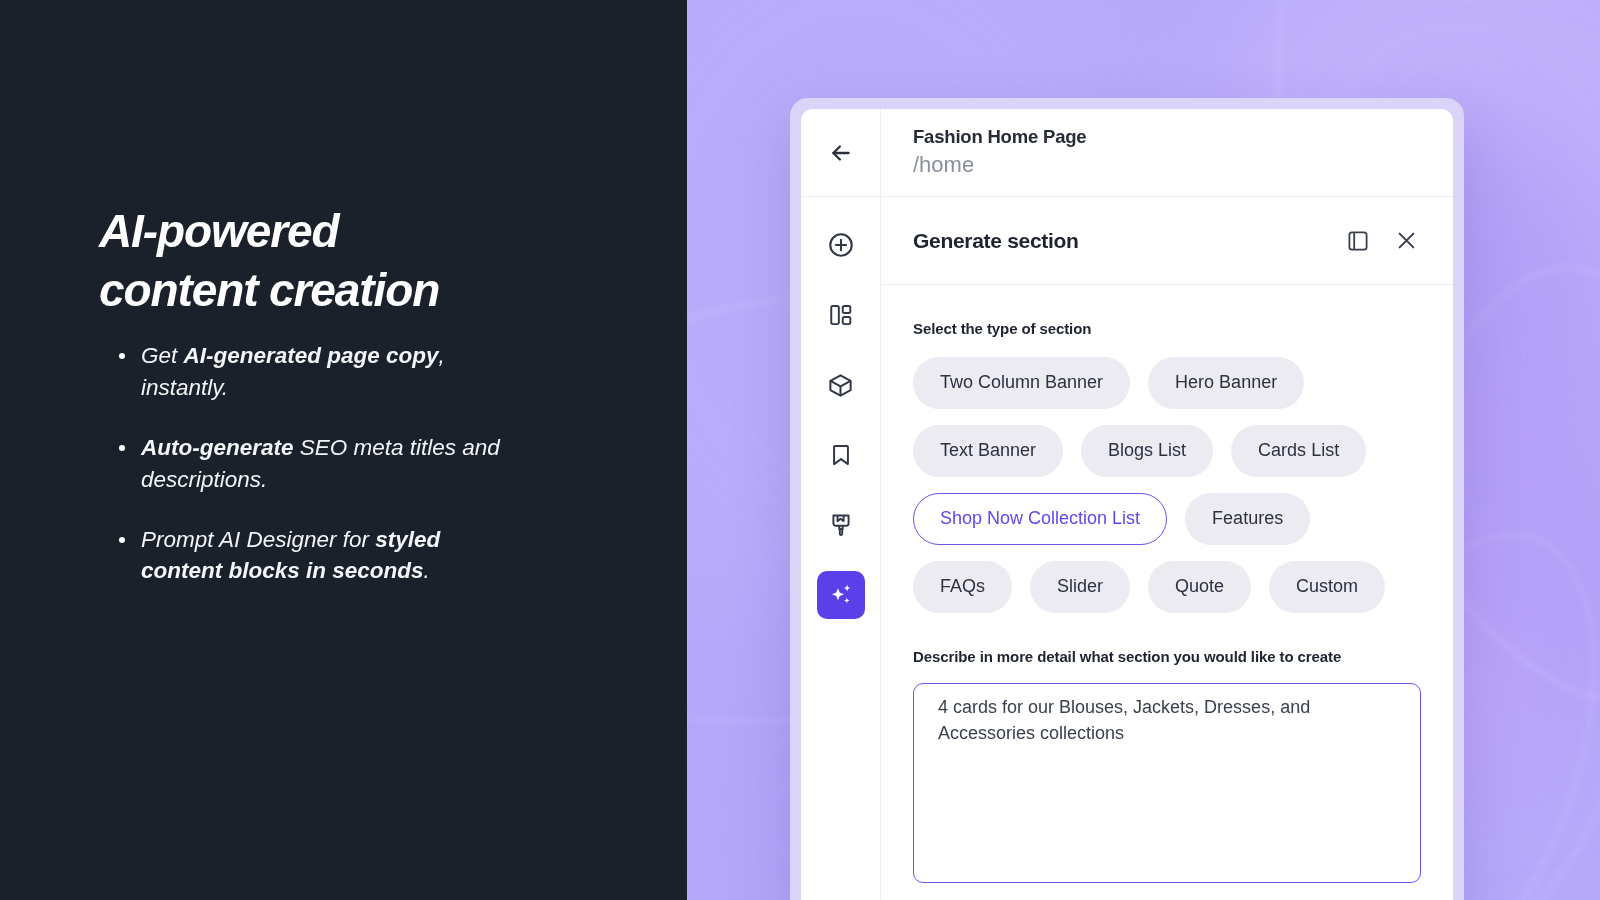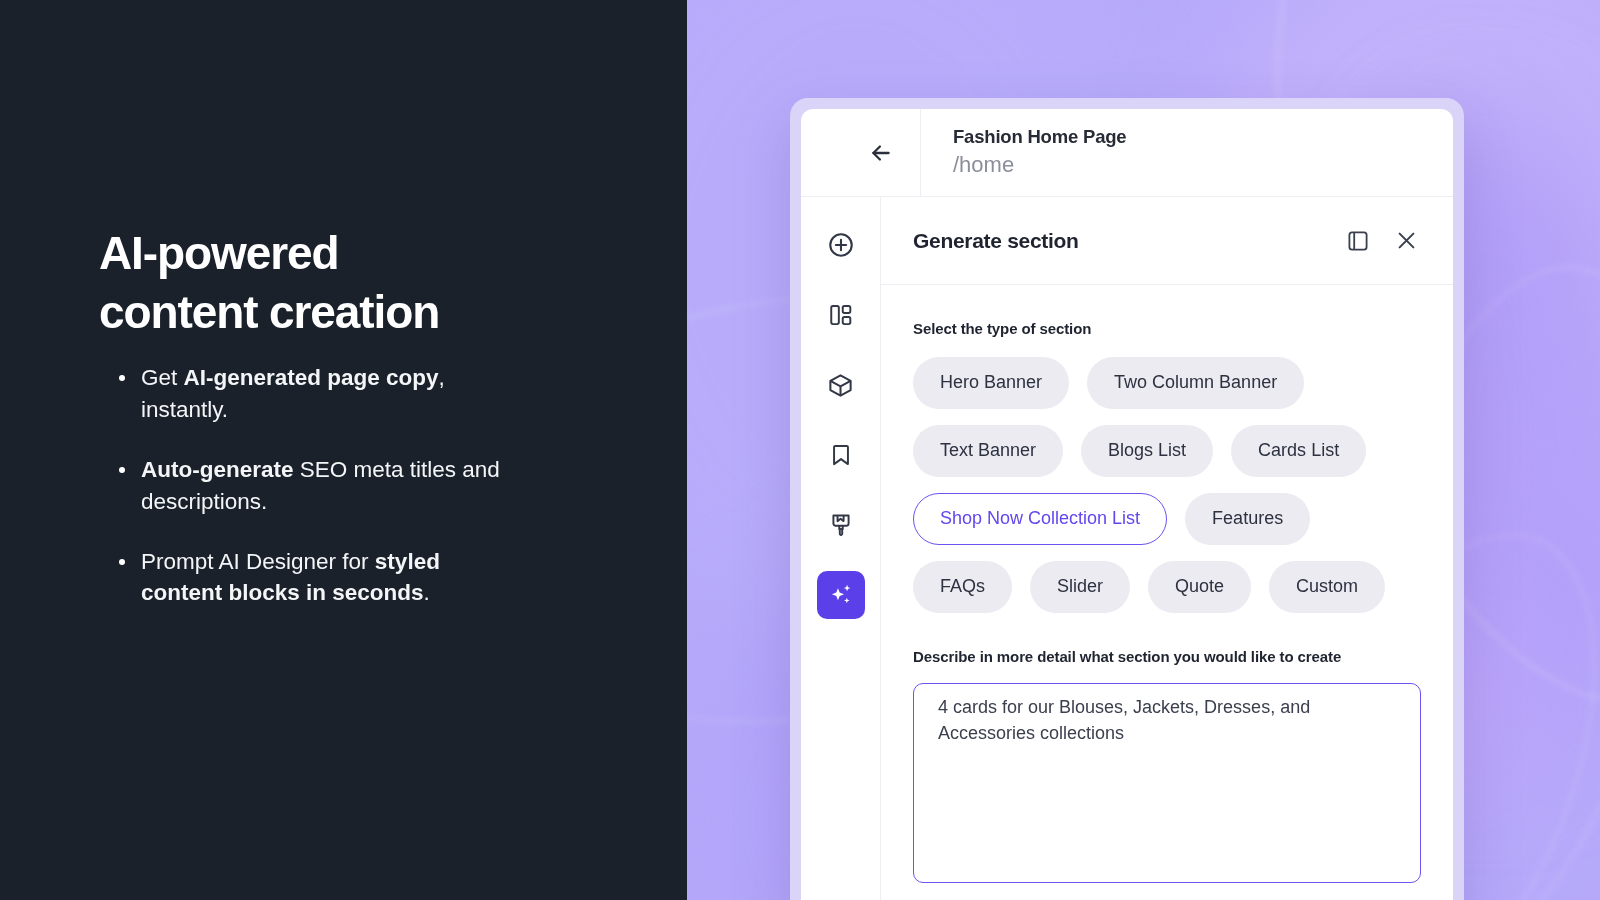--- a/index.html
+++ b/index.html
@@ -15,22 +15,23 @@
     width: 687px;
     height: 900px;
     background: #1a212b;
     flex: 0 0 687px;
     position: relative;
     color: #ffffff;
   }
   .left-inner {
     position: absolute;
     left: 99px;
-    top: 224px;
+    top: 202px;
     width: 520px;
+    font-style: italic;
   }
   .headline {
     font-size: 46px;
     line-height: 1.28;
     font-weight: 700;
     letter-spacing: -1.1px;
     color: #ffffff;
   }
   .bullets {
     margin-top: 20px;
@@ -112,21 +113,20 @@
     border-radius: 12px;
     overflow: hidden;
   }
 
   
   .topbar {
     height: 88px;
     display: flex;
     align-items: center;
     border-bottom: 1px solid #eeeef2;
-    padding-left: 40px;
   }
   .back-zone {
     width: 80px;
     height: 100%;
     display: flex; align-items: center; justify-content: center;
     border-right: 1px solid #eeeef2;
     cursor: pointer;
   }
   .back-arrow { color: #2b2f3a; }
   .page-meta { padding-left: 32px; }
@@ -325,22 +325,22 @@
               <svg width="25" height="25" viewBox="0 0 24 24" fill="none" stroke="currentColor" stroke-width="1.9" stroke-linecap="round">
                 <path d="M5.4 5.4l13.2 13.2M18.6 5.4L5.4 18.6"></path>
               </svg>
             </div>
           </div>
 
           <div class="panel-scroll">
             <div class="field-label">Select the type of section</div>
 
             <div class="chips">
+              <div class="chip">Two Column Banner</div>
               <div class="chip">Hero Banner</div>
-              <div class="chip">Two Column Banner</div>
               <div class="chip">Text Banner</div>
               <div class="chip">Blogs List</div>
               <div class="chip">Cards List</div>
               <div class="chip selected">Shop Now Collection List</div>
               <div class="chip">Features</div>
               <div class="chip">FAQs</div>
               <div class="chip">Slider</div>
               <div class="chip">Quote</div>
               <div class="chip">Custom</div>
             </div>

